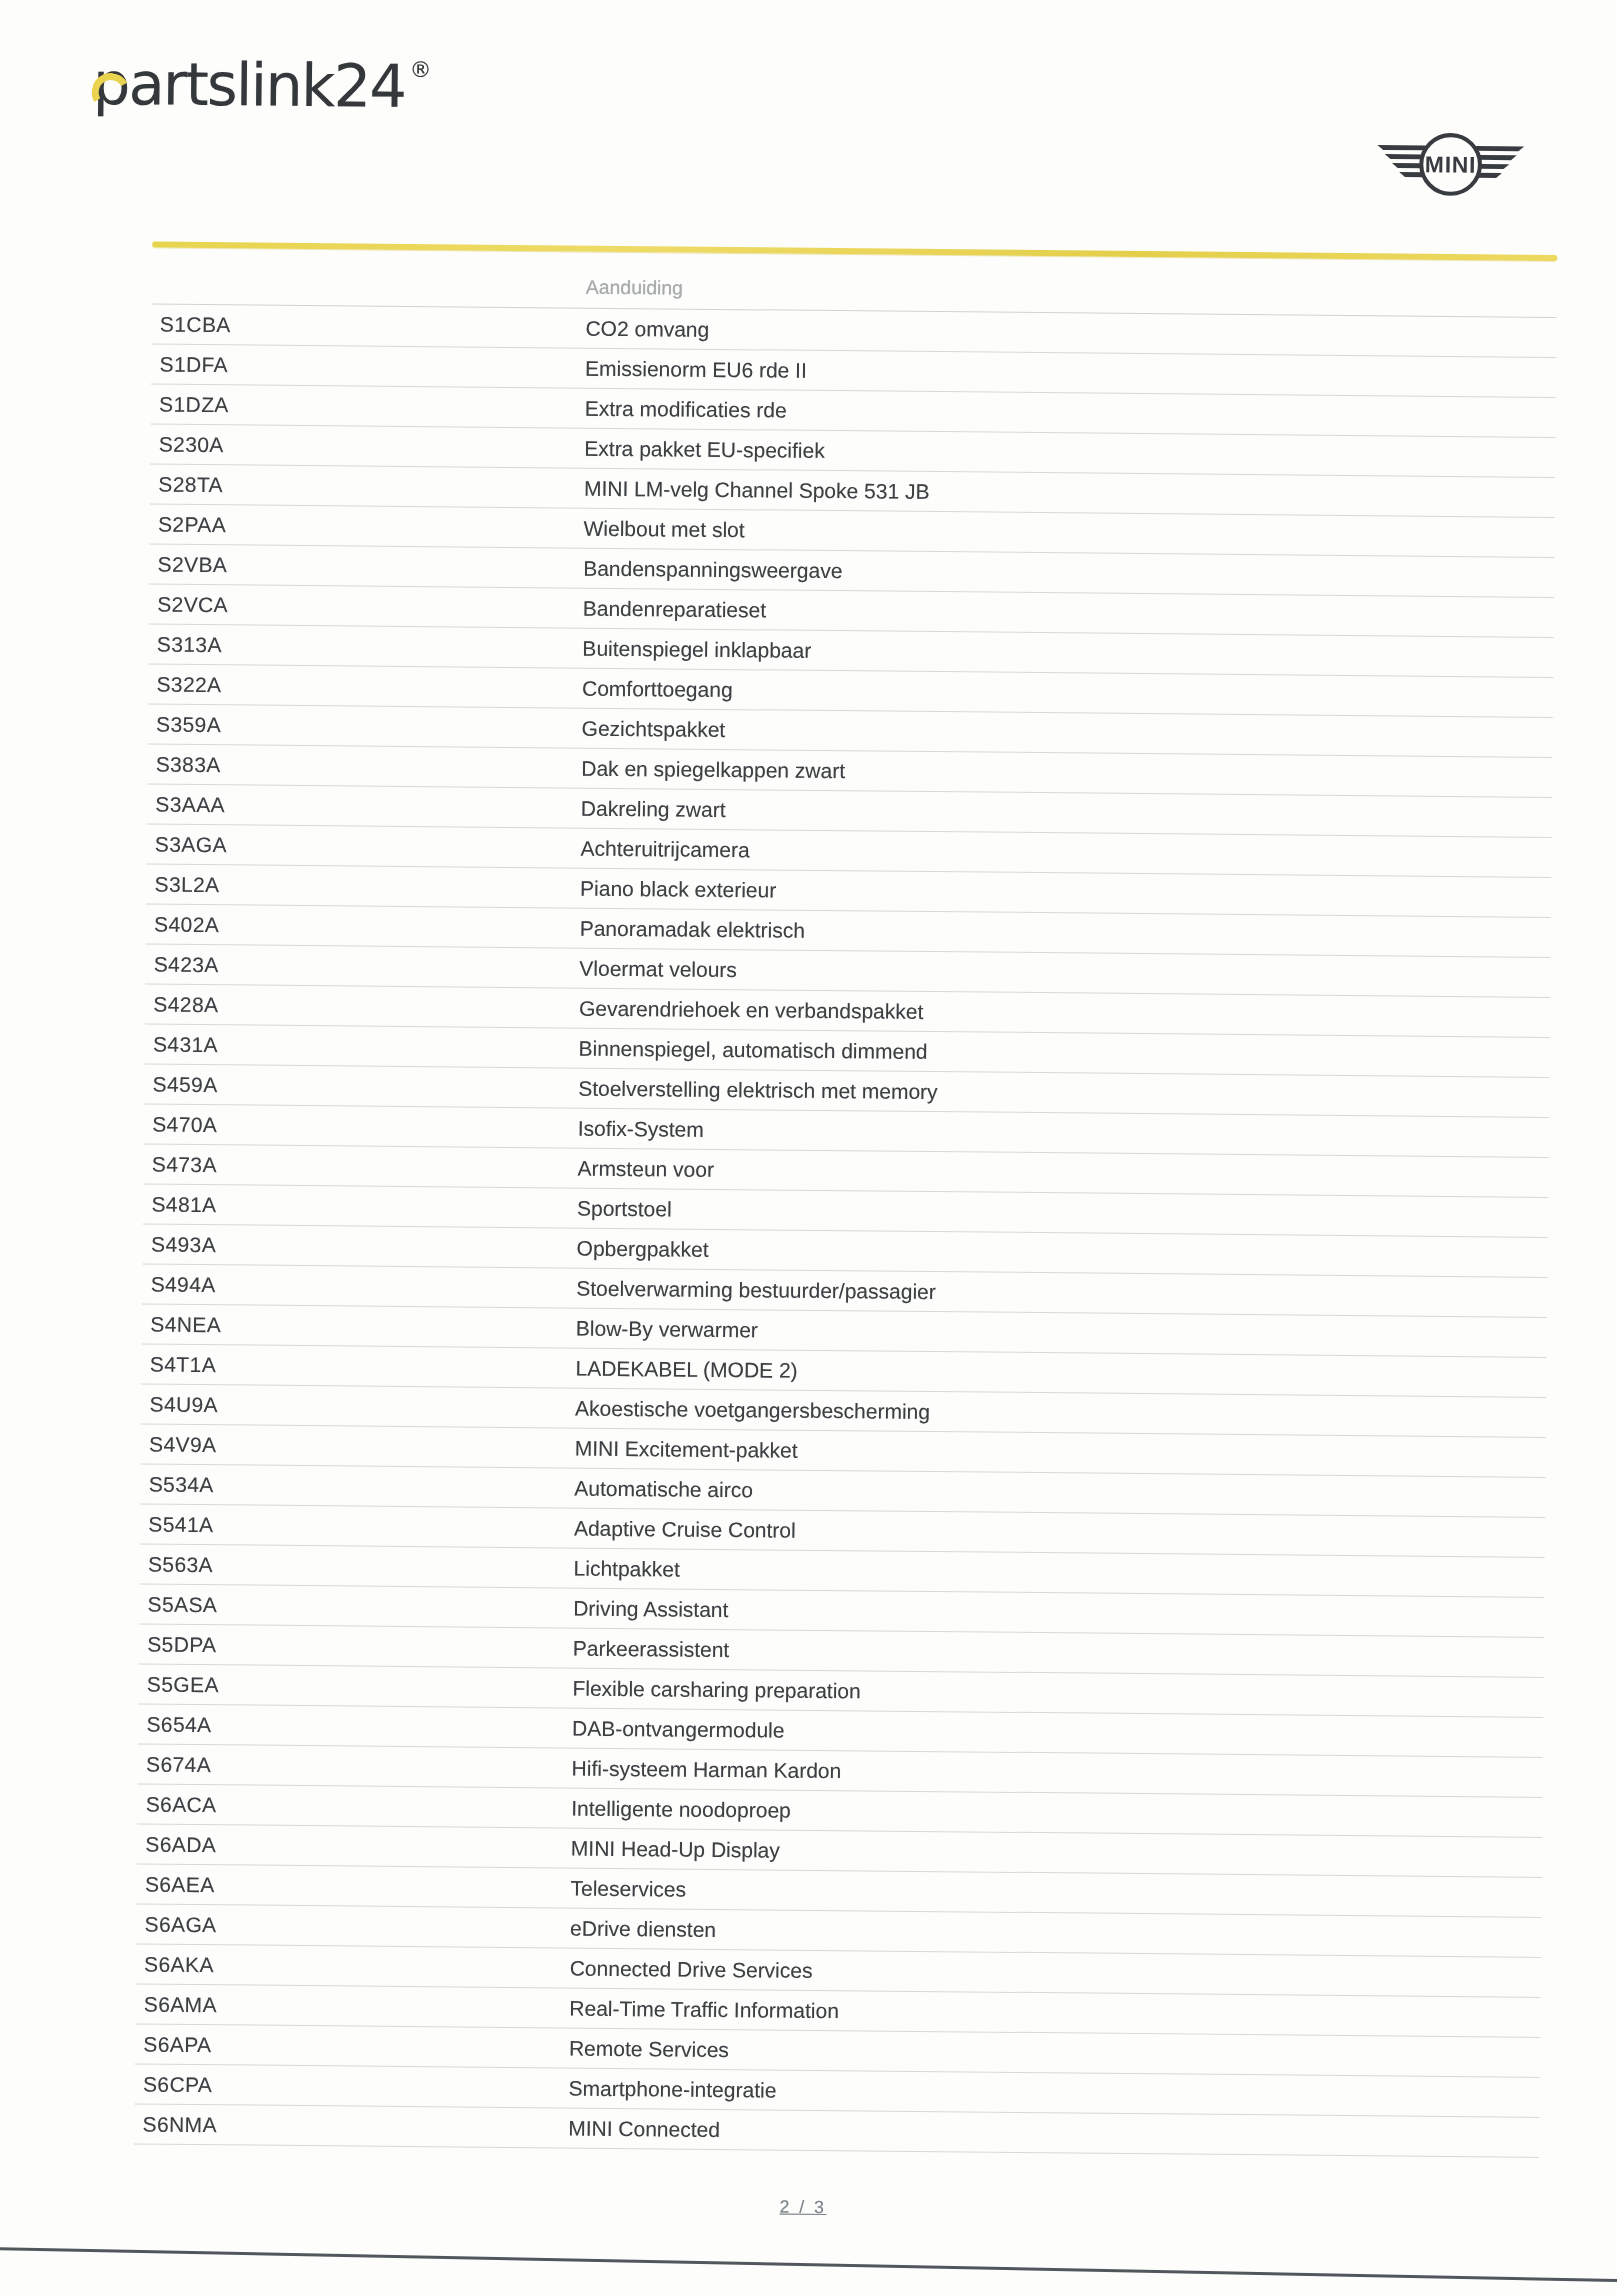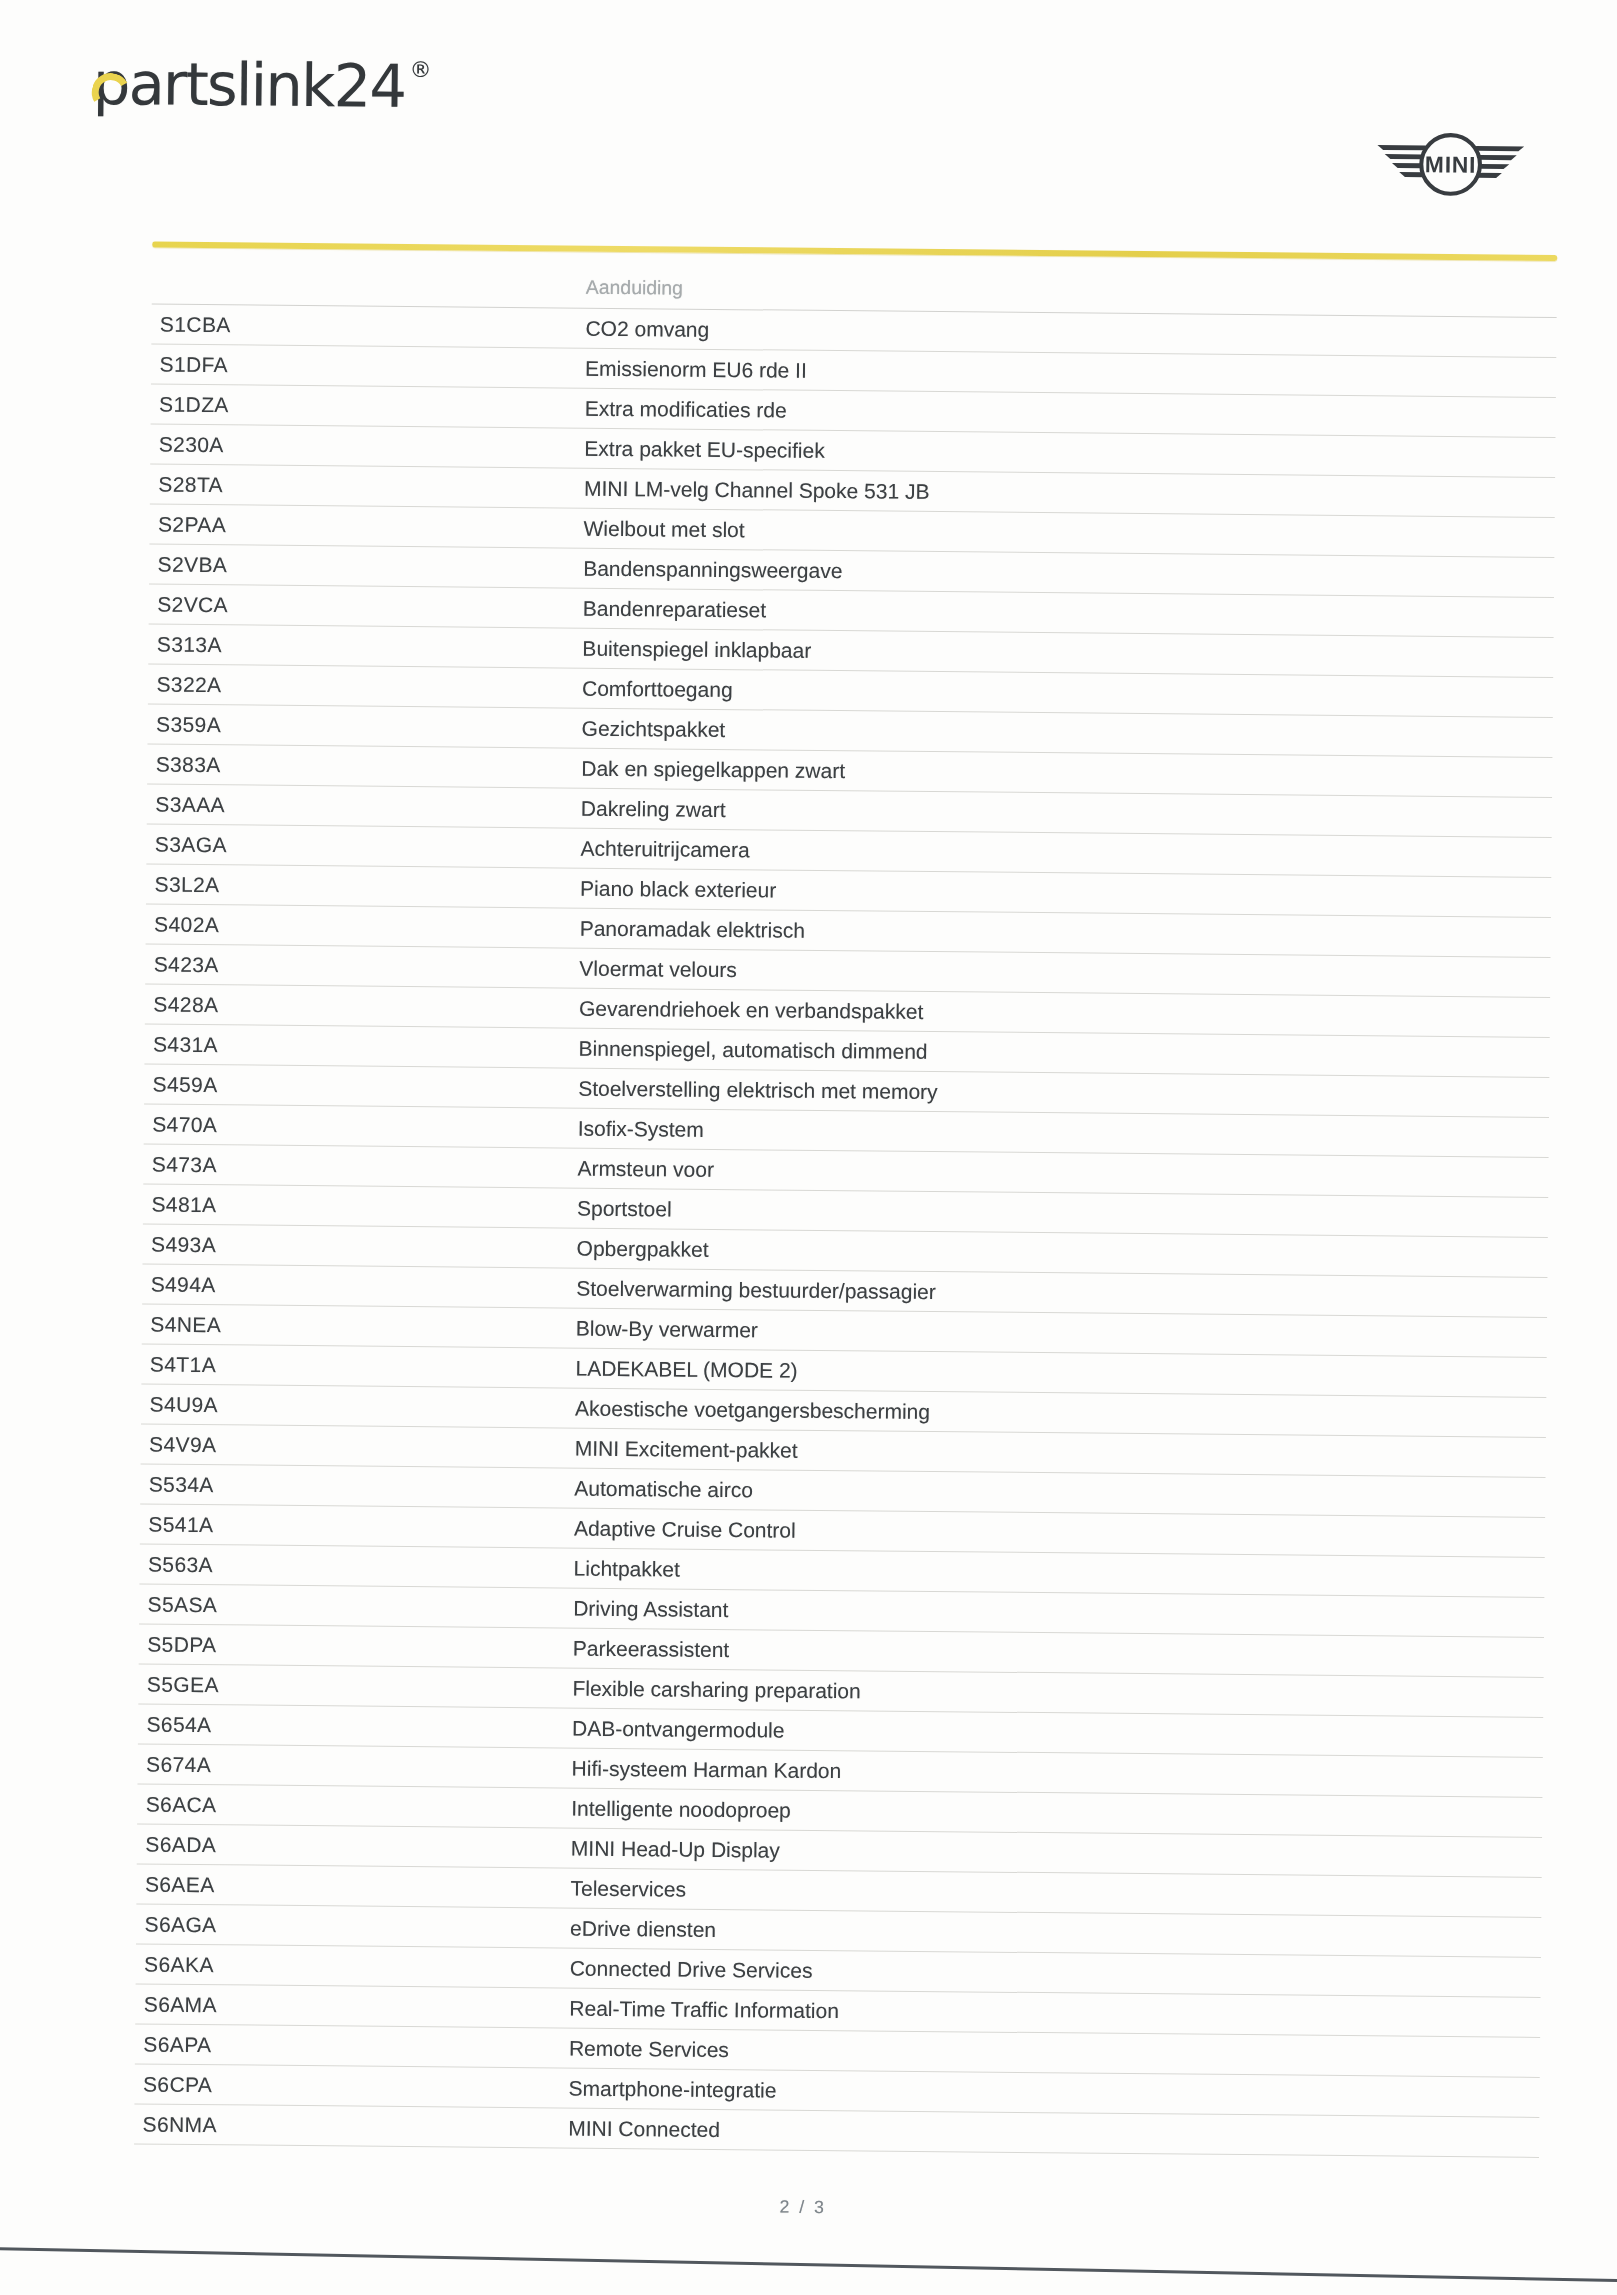--- a/index.html
+++ b/index.html
@@ -55,21 +55,21 @@
     height:40px; box-sizing:border-box;
     border-bottom:0.8px solid #d8d8d4;
     font-size:21px;
   }
   .row .col-code { letter-spacing:0.4px; }
   .table, .pl-logo, .footer-text { text-shadow:0 0 0.8px rgba(70,70,70,.35); }
 
   
   .footer-text {
     position:absolute; left:800px; top:2190px;
-    font-size:17.7px; letter-spacing:2.5px; color:#7e868c;
+    font-size:17.7px; letter-spacing:2.5px; color:#7e868c;text-decoration:underline;
   }
 
   
   .scan-edge {
     position:absolute; left:-17px; top:2247px; width:1676px; height:2.5px;
     background:#51575d; transform:rotate(1.12deg); transform-origin:left center;
   }
 </style>
 </head>
 <body>

